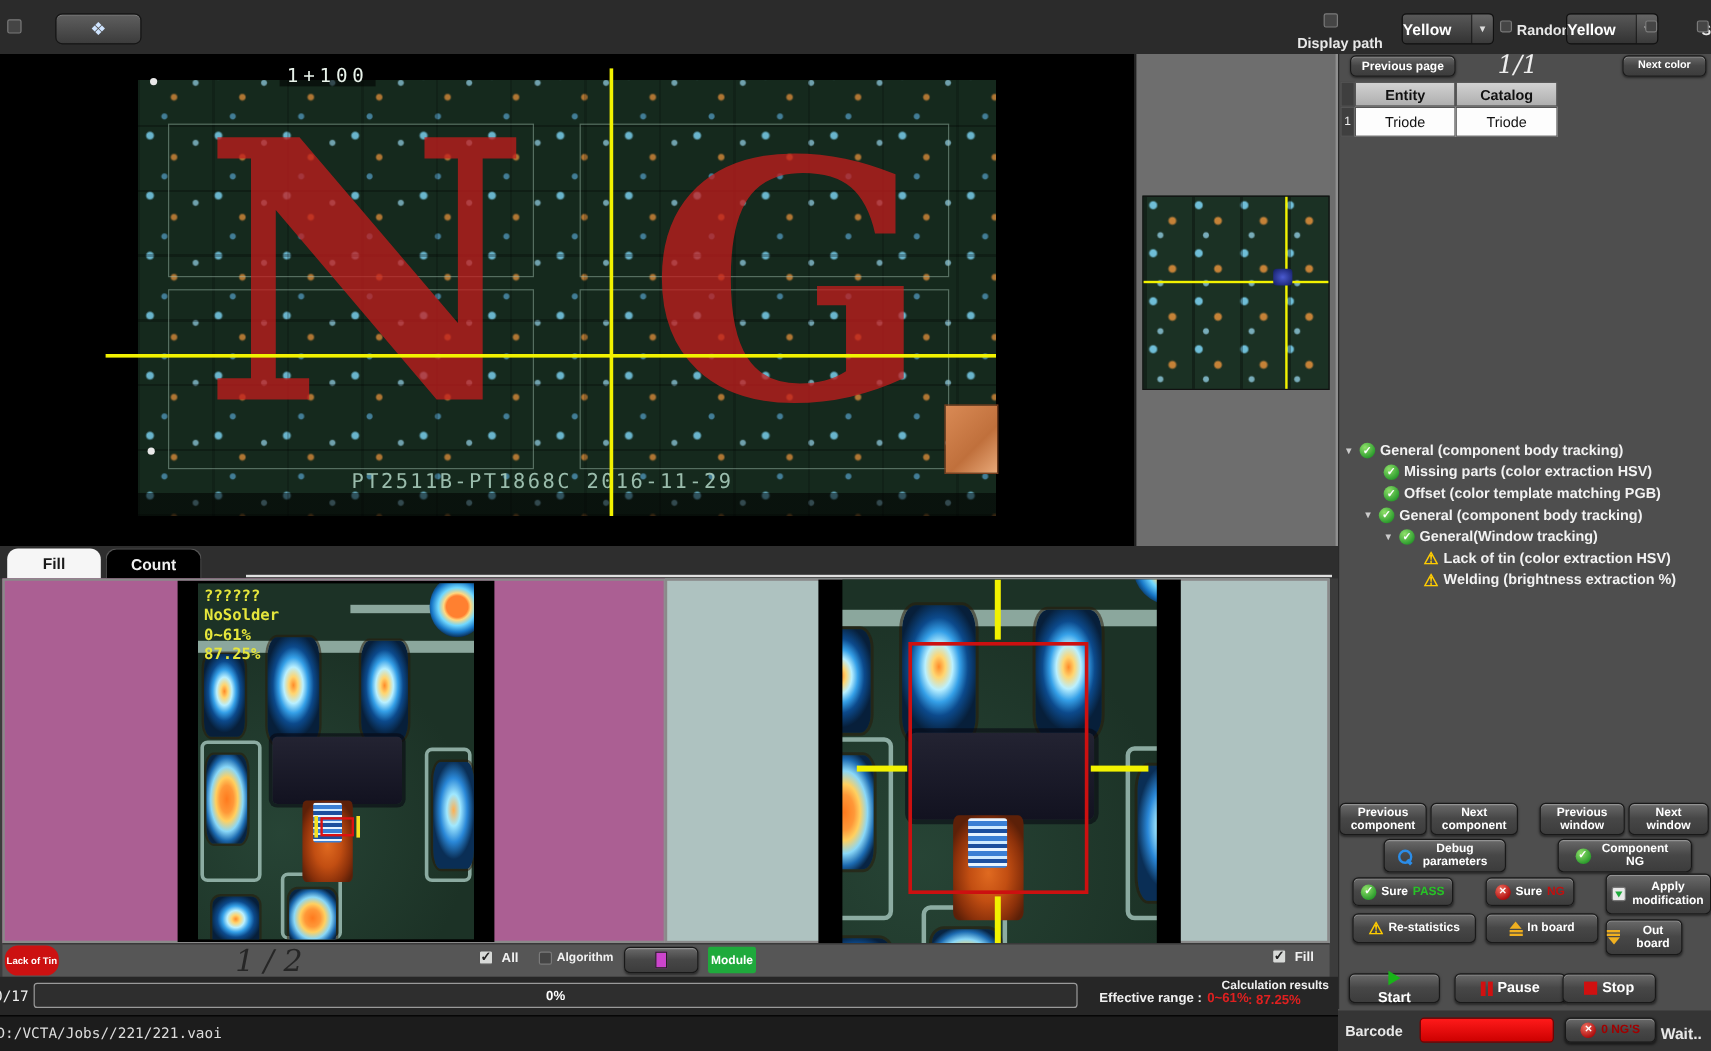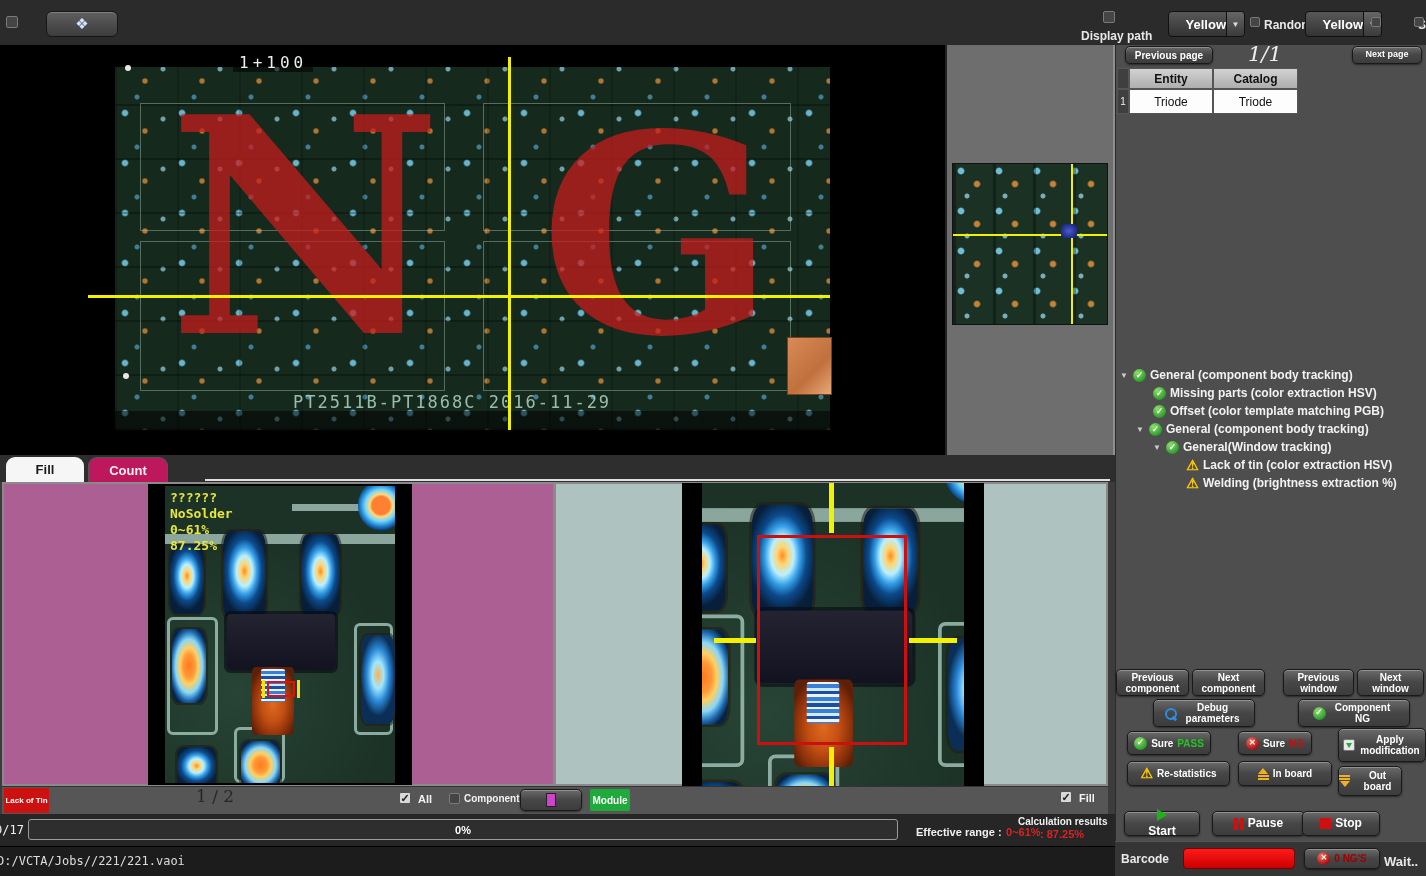--- a/index.html
+++ b/index.html
@@ -7,21 +7,21 @@
   #app { position:relative; width:1426px; height:876px; background:#3c3c3c;
          font-family:"Liberation Sans",sans-serif; overflow:hidden; }
 
   
   .topbar { position:absolute; left:0; top:0; width:1426px; height:45px; background:#2b2b2b; }
   .cb { position:absolute; width:12px; height:12px; background:#454545; border:1px solid #7a7a7a; border-radius:2px; }
   .cb.lt { background:#d8dad8; border:1px solid #555; color:#222; font-size:11px; line-height:11px; text-align:center; font-weight:bold; }
   .tb-label { position:absolute; color:#e8e8e8; font-size:12px; font-weight:bold; }
   .select { position:absolute; height:26px; background:linear-gradient(#585858,#333); border:1px solid #111;
             border-radius:4px; color:#fff; font-weight:bold; font-size:13px; display:flex; align-items:center; }
-  .select .val { flex:1; text-align:right; }
+  .select .val { flex:1; text-align:left; }
   .select .sel-arrow { width:18px; height:100%; border-left:1px solid #111; display:flex; align-items:center;
             justify-content:center; font-size:8px; color:#ddd; background:linear-gradient(#666,#3a3a3a); border-radius:0 4px 4px 0; }
   .toolbtn { position:absolute; background:linear-gradient(#5f5f5f,#3c3c3c); border:1px solid #161616; border-radius:6px;
              display:flex; align-items:center; justify-content:center; box-shadow:inset 0 1px 0 rgba(255,255,255,.2); cursor:pointer; }
 
   
   .viewport { position:absolute; left:0; top:45px; width:945px; height:410px; background:#000; }
   .pcb { position:absolute; left:115px; top:10px; width:715px; height:375px;
          background-color:#15291d;
          background-image:
@@ -100,21 +100,21 @@
   .stopsq { width:11px; height:11px; background:#d01010; flex:none; }
 
   .barcrow { position:absolute; left:1115px; top:841px; width:311px; height:35px; background:#353535; border-top:1px solid #555; }
   .barcfield { position:absolute; background:linear-gradient(#ff1a1a,#cc0000); border:1px solid #700; border-radius:4px; }
 
   
   .tabrow { position:absolute; left:0; top:455px; width:1115px; height:27px; background:#2e2e2e; }
   .tab { position:absolute; top:2px; height:25px; border-radius:9px 9px 0 0; display:flex; align-items:center;
          justify-content:center; font-weight:bold; font-size:13px; cursor:pointer; }
   .tab.active { background:#f6f6f6; color:#1a1a1a; }
-  .tab.idle { background:#be185d; color:#f0f0f0; border:1px solid #555; border-bottom:none; }
+  .tab.idle { background:#000000; color:#f0f0f0; border:1px solid #555; border-bottom:none; }
   .tabline { position:absolute; background:#e0e0e0; }
 
   
   .panelL { position:absolute; left:2px; top:482px; width:552px; height:304px; background:#ab5f93; border:2px solid #8a8a8a; border-right:1px solid #8a8a8a; }
   .panelR { position:absolute; left:554px; top:482px; width:554px; height:304px; background:#aec2c0; border:2px solid #8a8a8a; }
   .imgbox { position:absolute; background:#000; overflow:hidden; }
   .sceneclip { position:absolute; overflow:hidden; }
   .scene { position:absolute; inset:0; background-color:#1c3226;
            background-image:radial-gradient(circle at 30% 70%, rgba(40,70,55,.9), transparent 60%); }
   .scene .trace { position:absolute; background:#a8c4bc; opacity:.8; }
@@ -139,21 +139,21 @@
   .lmark .rr { position:absolute; left:5px; right:5px; top:1px; bottom:1px; border:2px solid #dd1111; }
   .rrect { position:absolute; border:3px solid #cc1010; z-index:4; }
   .ymark { position:absolute; background:#f2f200; z-index:5; }
 
   
   .strip { position:absolute; left:2px; top:786px; width:1106px; height:28px; background:#565656; border-top:1px solid #333; }
   .tagred { position:absolute; background:#cc1111; color:#fff; font-size:8px; font-weight:bold;
             display:flex; align-items:center; justify-content:center; text-align:center; }
   .taggreen { position:absolute; background:#1faa3c; color:#fff; font-size:10px; font-weight:bold;
             display:flex; align-items:center; justify-content:center; border-radius:2px; }
-  .pageind2 { position:absolute; color:#262626; font-family:"DejaVu Serif",serif; font-size:17px; }
+  .pageind2 { position:absolute; color:#262626; font-family:"DejaVu Serif",serif; font-style:italic; font-size:25px; }
   .striplabel { position:absolute; color:#f2f2f2; font-size:11px; font-weight:bold; }
 
   
   .progrow { position:absolute; left:0; top:814px; width:1115px; height:32px; background:#262626; }
   .pbar { position:absolute; left:28px; top:5px; width:870px; height:21px; background:#2e2e2e; border:1px solid #9a9a9a;
           border-radius:3px; color:#fff; font-size:11px; font-weight:bold; display:flex; align-items:center; justify-content:center; }
   .statlbl { position:absolute; color:#f0f0f0; font-weight:bold; font-size:11px; }
   .statval { position:absolute; color:#e02020; font-weight:bold; font-size:11px; }
   .pathrow { position:absolute; left:0; top:846px; width:1115px; height:30px; background:#1c1c1c; border-top:1px solid #000; }
   .pathtxt { position:absolute; left:-3px; top:7px; color:#ddd; font-family:"DejaVu Sans Mono",monospace; font-size:12px; }
@@ -209,21 +209,21 @@
     <div style="position:absolute;left:118px;top:0;width:2px;height:100%;background:#f2f200;"></div>
     <div style="position:absolute;left:108px;top:60px;width:16px;height:14px;background:radial-gradient(#4a5ad0,#101a60);border-radius:3px;"></div>
   </div>
 
   <div class="rpanel"></div>
   <div class="btn" style="left:1125px;top:46px;width:88px;height:18px;font-size:10px;">
     <span>Previous page</span>
   </div>
   <span class="pgind" style="left:1248px;top:42px;">1/1</span>
   <div class="btn" style="left:1352px;top:46px;width:70px;height:18px;font-size:9px;">
-    <span>Next page</span>
+    <span>Next color</span>
   </div>
 
   <div class="rownum" style="left:1117px;top:68px;width:12px;height:21px;"></div>
   <div class="th" style="left:1129px;top:68px;width:84px;height:21px;">Entity</div>
   <div class="th" style="left:1213px;top:68px;width:85px;height:21px;">Catalog</div>
   <div class="rownum" style="left:1117px;top:89px;width:12px;height:25px;">1</div>
   <div class="td" style="left:1129px;top:89px;width:84px;height:25px;">Triode</div>
   <div class="td" style="left:1213px;top:89px;width:85px;height:25px;">Triode</div>
 
   <div class="tree">
@@ -415,26 +415,26 @@
       </div>
     </div>
     <div class="rrect" style="left:75px;top:52px;width:150px;height:210px;"></div>
     <div class="ymark" style="left:147px;top:0;width:5px;height:50px;"></div>
     <div class="ymark" style="left:147px;top:264px;width:5px;height:39px;"></div>
     <div class="ymark" style="left:32px;top:155px;width:42px;height:5px;"></div>
     <div class="ymark" style="left:227px;top:155px;width:48px;height:5px;"></div>
   </div>
 
   <div class="strip"></div>
-  <div class="tagred" style="left:4px;top:788px;width:45px;height:25px;">Lack of Tin</div>
+  <div class="tagred" style="left:4px;top:788px;width:45px;height:25px;border-radius:11px;">Lack of Tin</div>
   <span class="pageind2" style="left:196px;top:786px;">1 / 2</span>
   <span class="cb lt" style="left:399px;top:792px;">✓</span>
   <span class="striplabel" style="left:418px;top:793px;">All</span>
   <span class="cb" style="left:449px;top:793px;width:11px;height:11px;"></span>
-  <span class="striplabel" style="left:464px;top:793px;font-size:10px;">Component</span>
+  <span class="striplabel" style="left:464px;top:793px;font-size:10px;">Algorithm</span>
   <div class="btn" style="left:520px;top:789px;width:62px;height:22px;">
     <span style="width:10px;height:14px;background:#cc44cc;border:1px solid #222;"></span>
   </div>
   <div class="taggreen" style="left:590px;top:789px;width:40px;height:22px;">Module</div>
   <span class="cb lt" style="left:1060px;top:791px;">✓</span>
   <span class="striplabel" style="left:1079px;top:792px;">Fill</span>
 
   <div class="progrow">
     <span class="statlbl" style="left:-5px;top:9px;font-family:'DejaVu Sans Mono',monospace;font-weight:normal;font-size:12px;">0/17</span>
     <div class="pbar">

